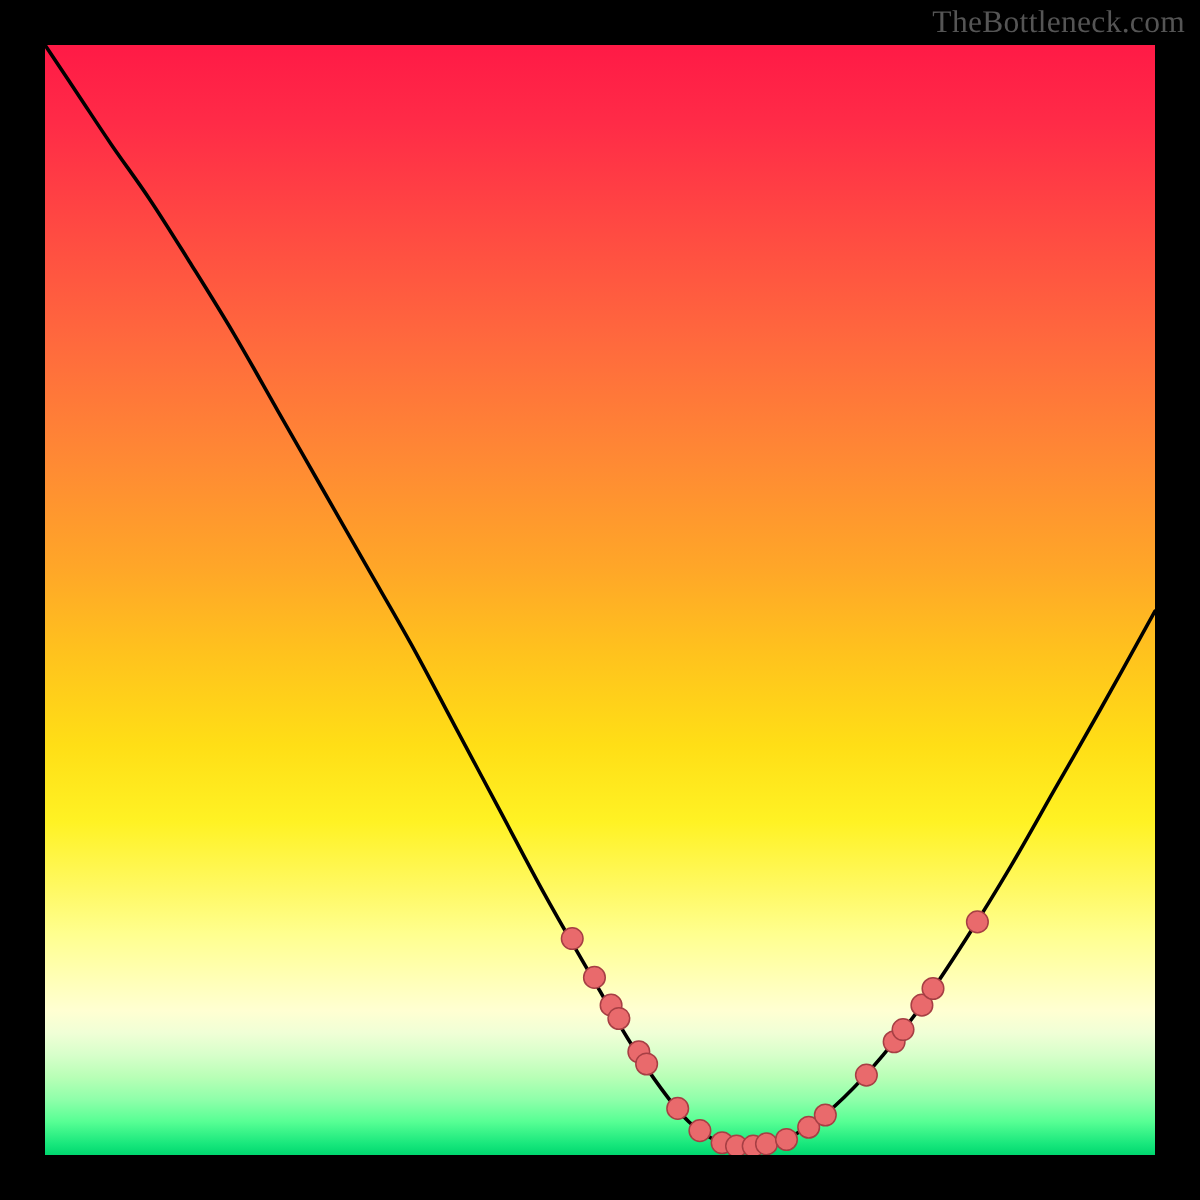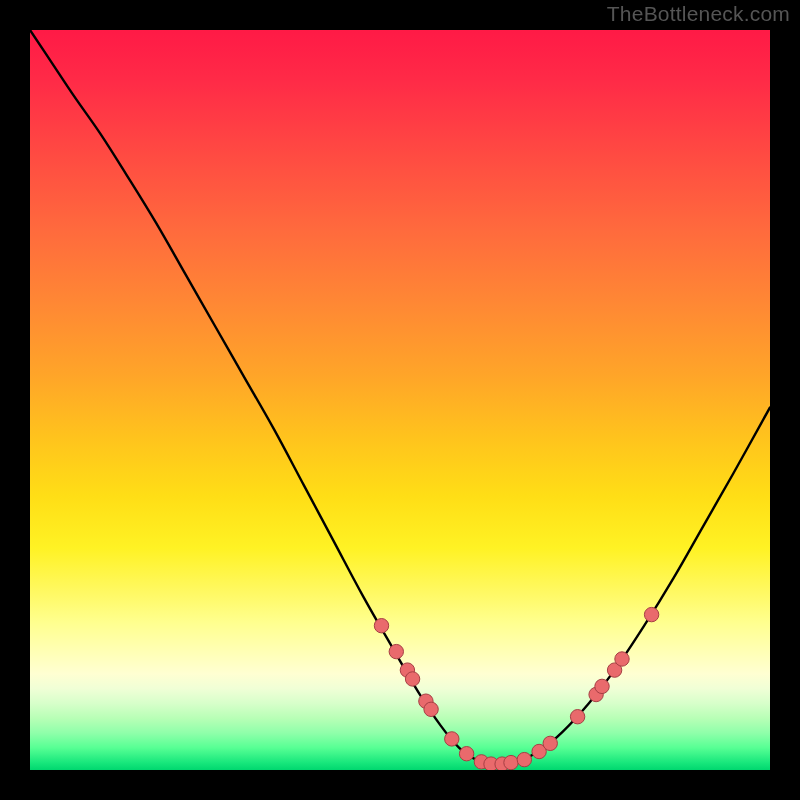--- a/index.html
+++ b/index.html
@@ -16,21 +16,21 @@
     left: 0;
     width: 800px;
     height: 800px;
     background: #000000;
   }
   .attribution {
     position: absolute;
     top: 2px;
     right: 10px;
     color: #555555;
-    font-family: Liberation Sans, sans-serif;
+    font-family: Liberation Serif, serif;
     font-size: 21px;
     font-weight: 400;
     letter-spacing: 0.2px;
   }
   .plot {
     position: absolute;
     left: 30px;
     top: 30px;
     width: 740px;
     height: 740px;

